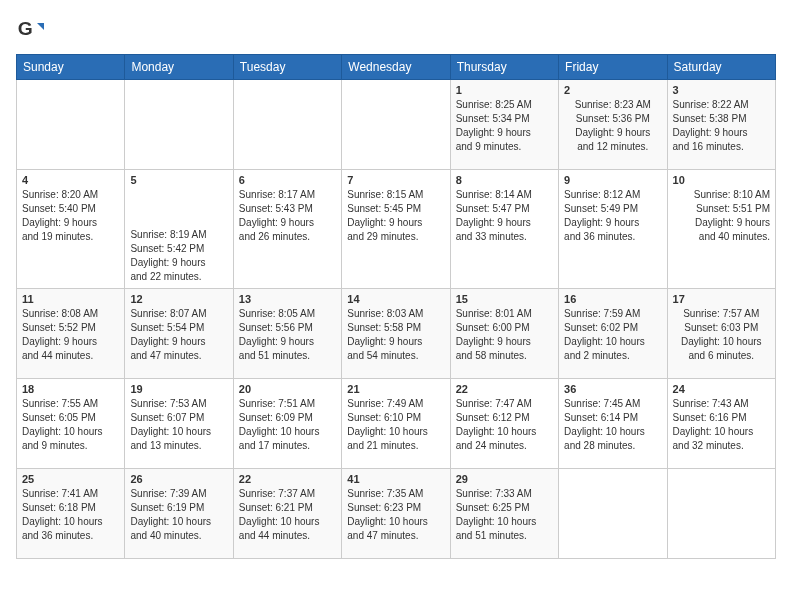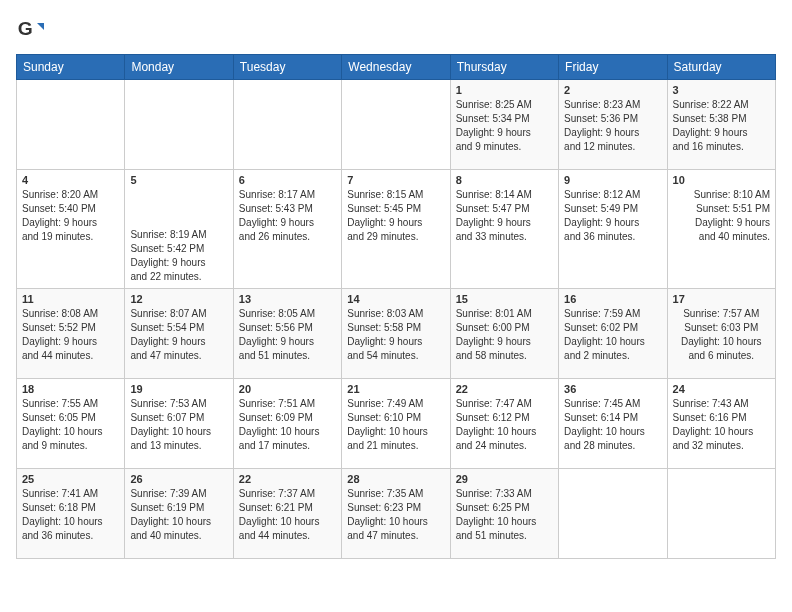--- a/index.html
+++ b/index.html
@@ -128,21 +128,21 @@
         <td class="empty-cell"></td>
         <td>
           <span class="day-number">1</span>
           <div class="day-info" style="white-space: pre-line;">Sunrise: 8:25 AM
 Sunset: 5:34 PM
 Daylight: 9 hours
 and 9 minutes.</div>
         </td>
         <td>
           <span class="day-number">2</span>
-          <div class="day-info" style="white-space: pre-line;">Sunrise: 8:23 AM
+          <div class="day-info" style="white-space: pre-line; text-align: center;">Sunrise: 8:23 AM
 Sunset: 5:36 PM
 Daylight: 9 hours
 and 12 minutes.</div>
         </td>
         <td>
           <span class="day-number">3</span>
           <div class="day-info" style="white-space: pre-line;">Sunrise: 8:22 AM
 Sunset: 5:38 PM
 Daylight: 9 hours
 and 16 minutes.</div>
@@ -317,21 +317,21 @@
 and 40 minutes.</div>
         </td>
         <td>
           <span class="day-number">22</span>
           <div class="day-info" style="white-space: pre-line;">Sunrise: 7:37 AM
 Sunset: 6:21 PM
 Daylight: 10 hours
 and 44 minutes.</div>
         </td>
         <td>
-          <span class="day-number">28</span>
+          <span class="day-number">41</span>
           <div class="day-info" style="white-space: pre-line;">Sunrise: 7:35 AM
 Sunset: 6:23 PM
 Daylight: 10 hours
 and 47 minutes.</div>
         </td>
         <td>
           <span class="day-number">29</span>
           <div class="day-info" style="white-space: pre-line;">Sunrise: 7:33 AM
 Sunset: 6:25 PM
 Daylight: 10 hours

